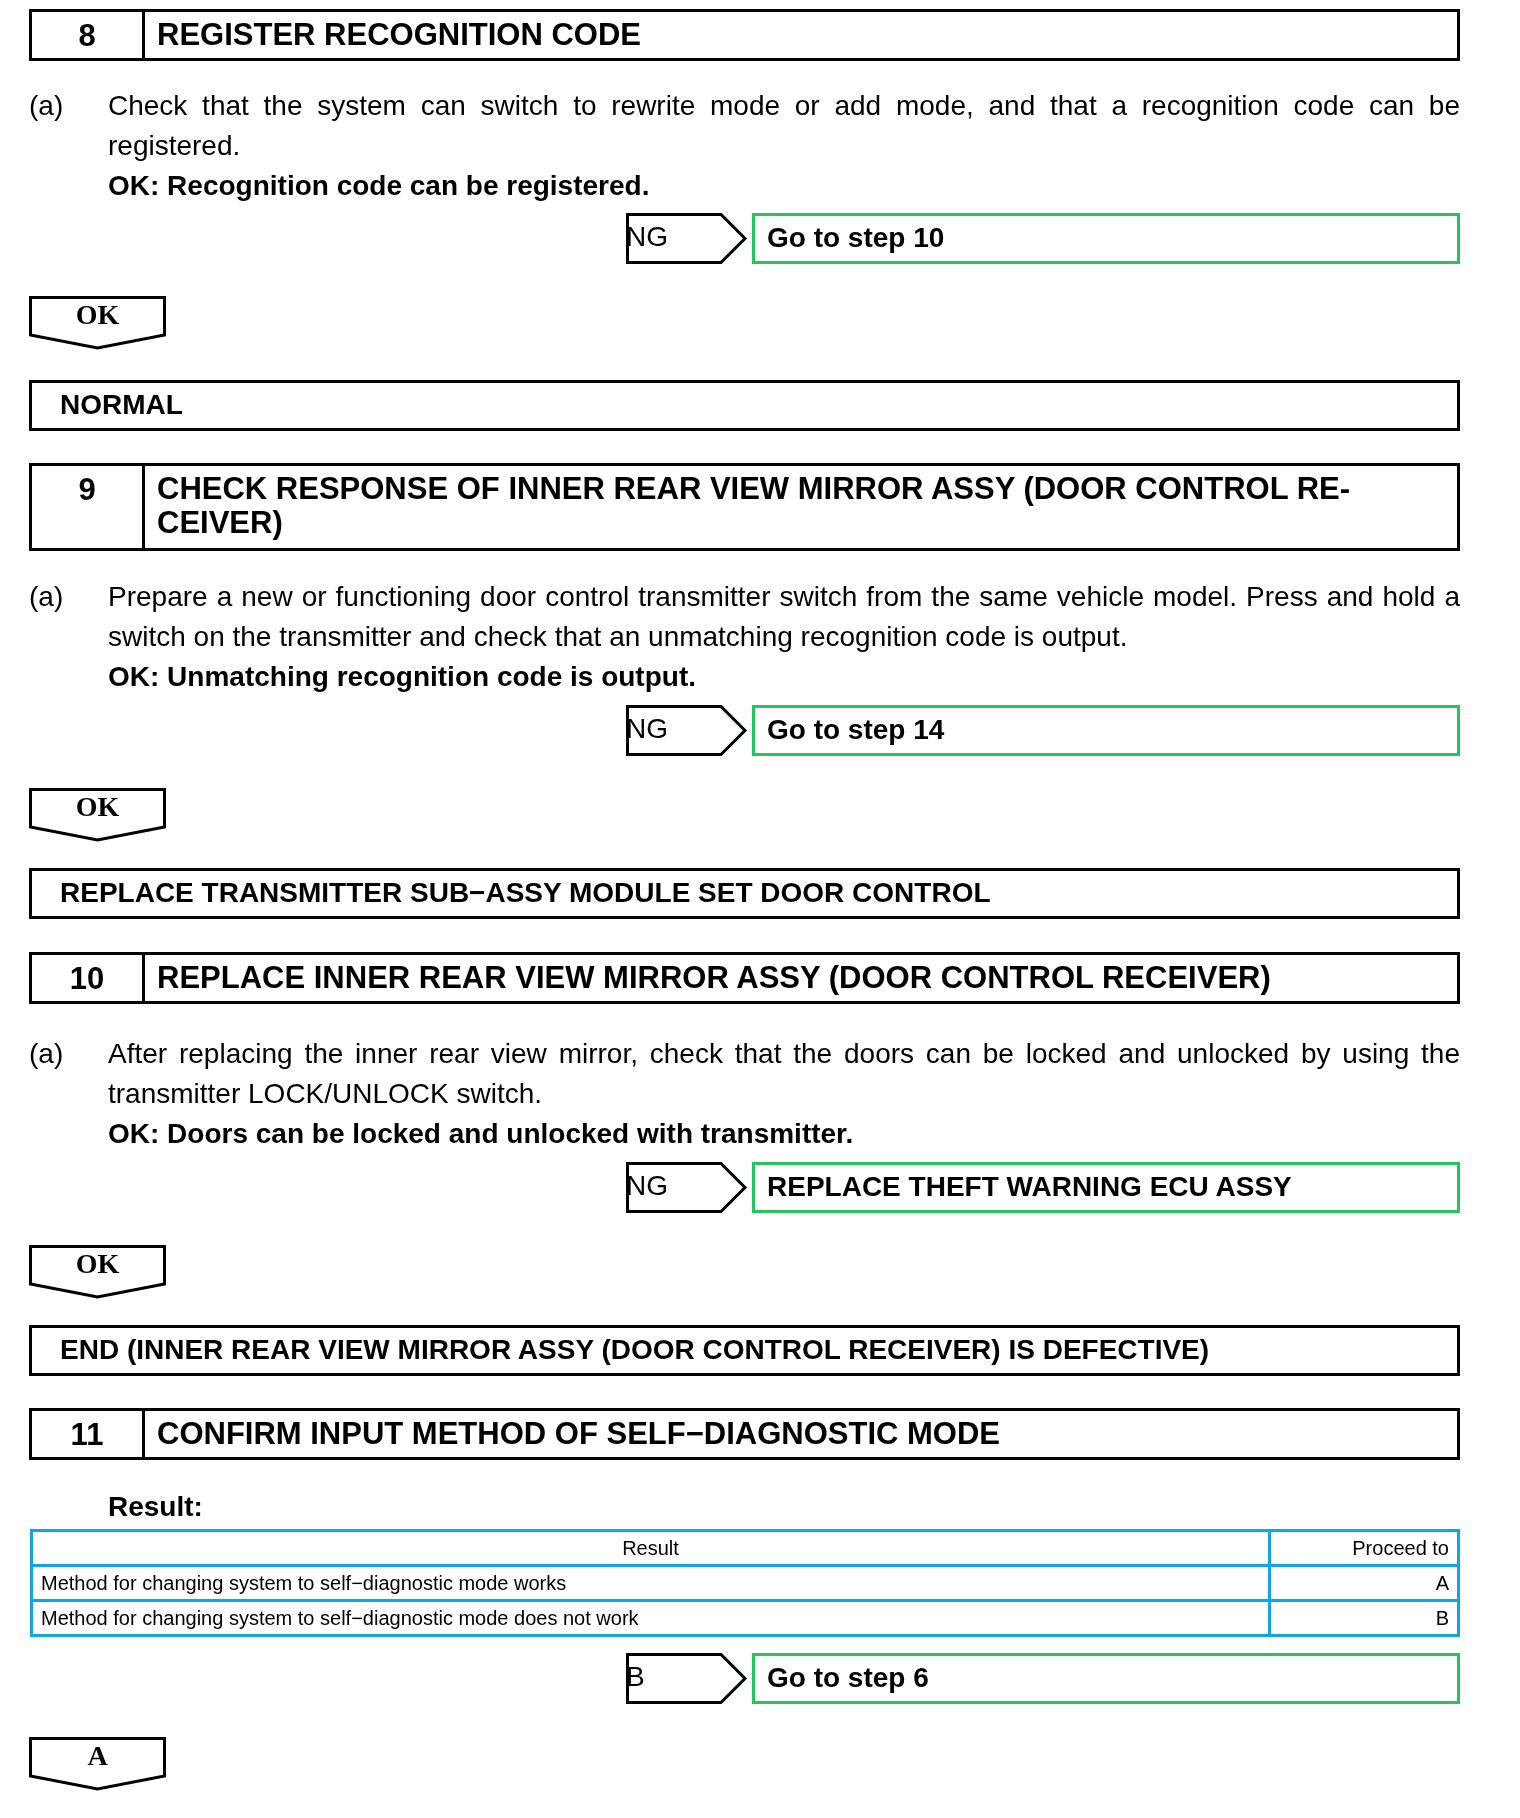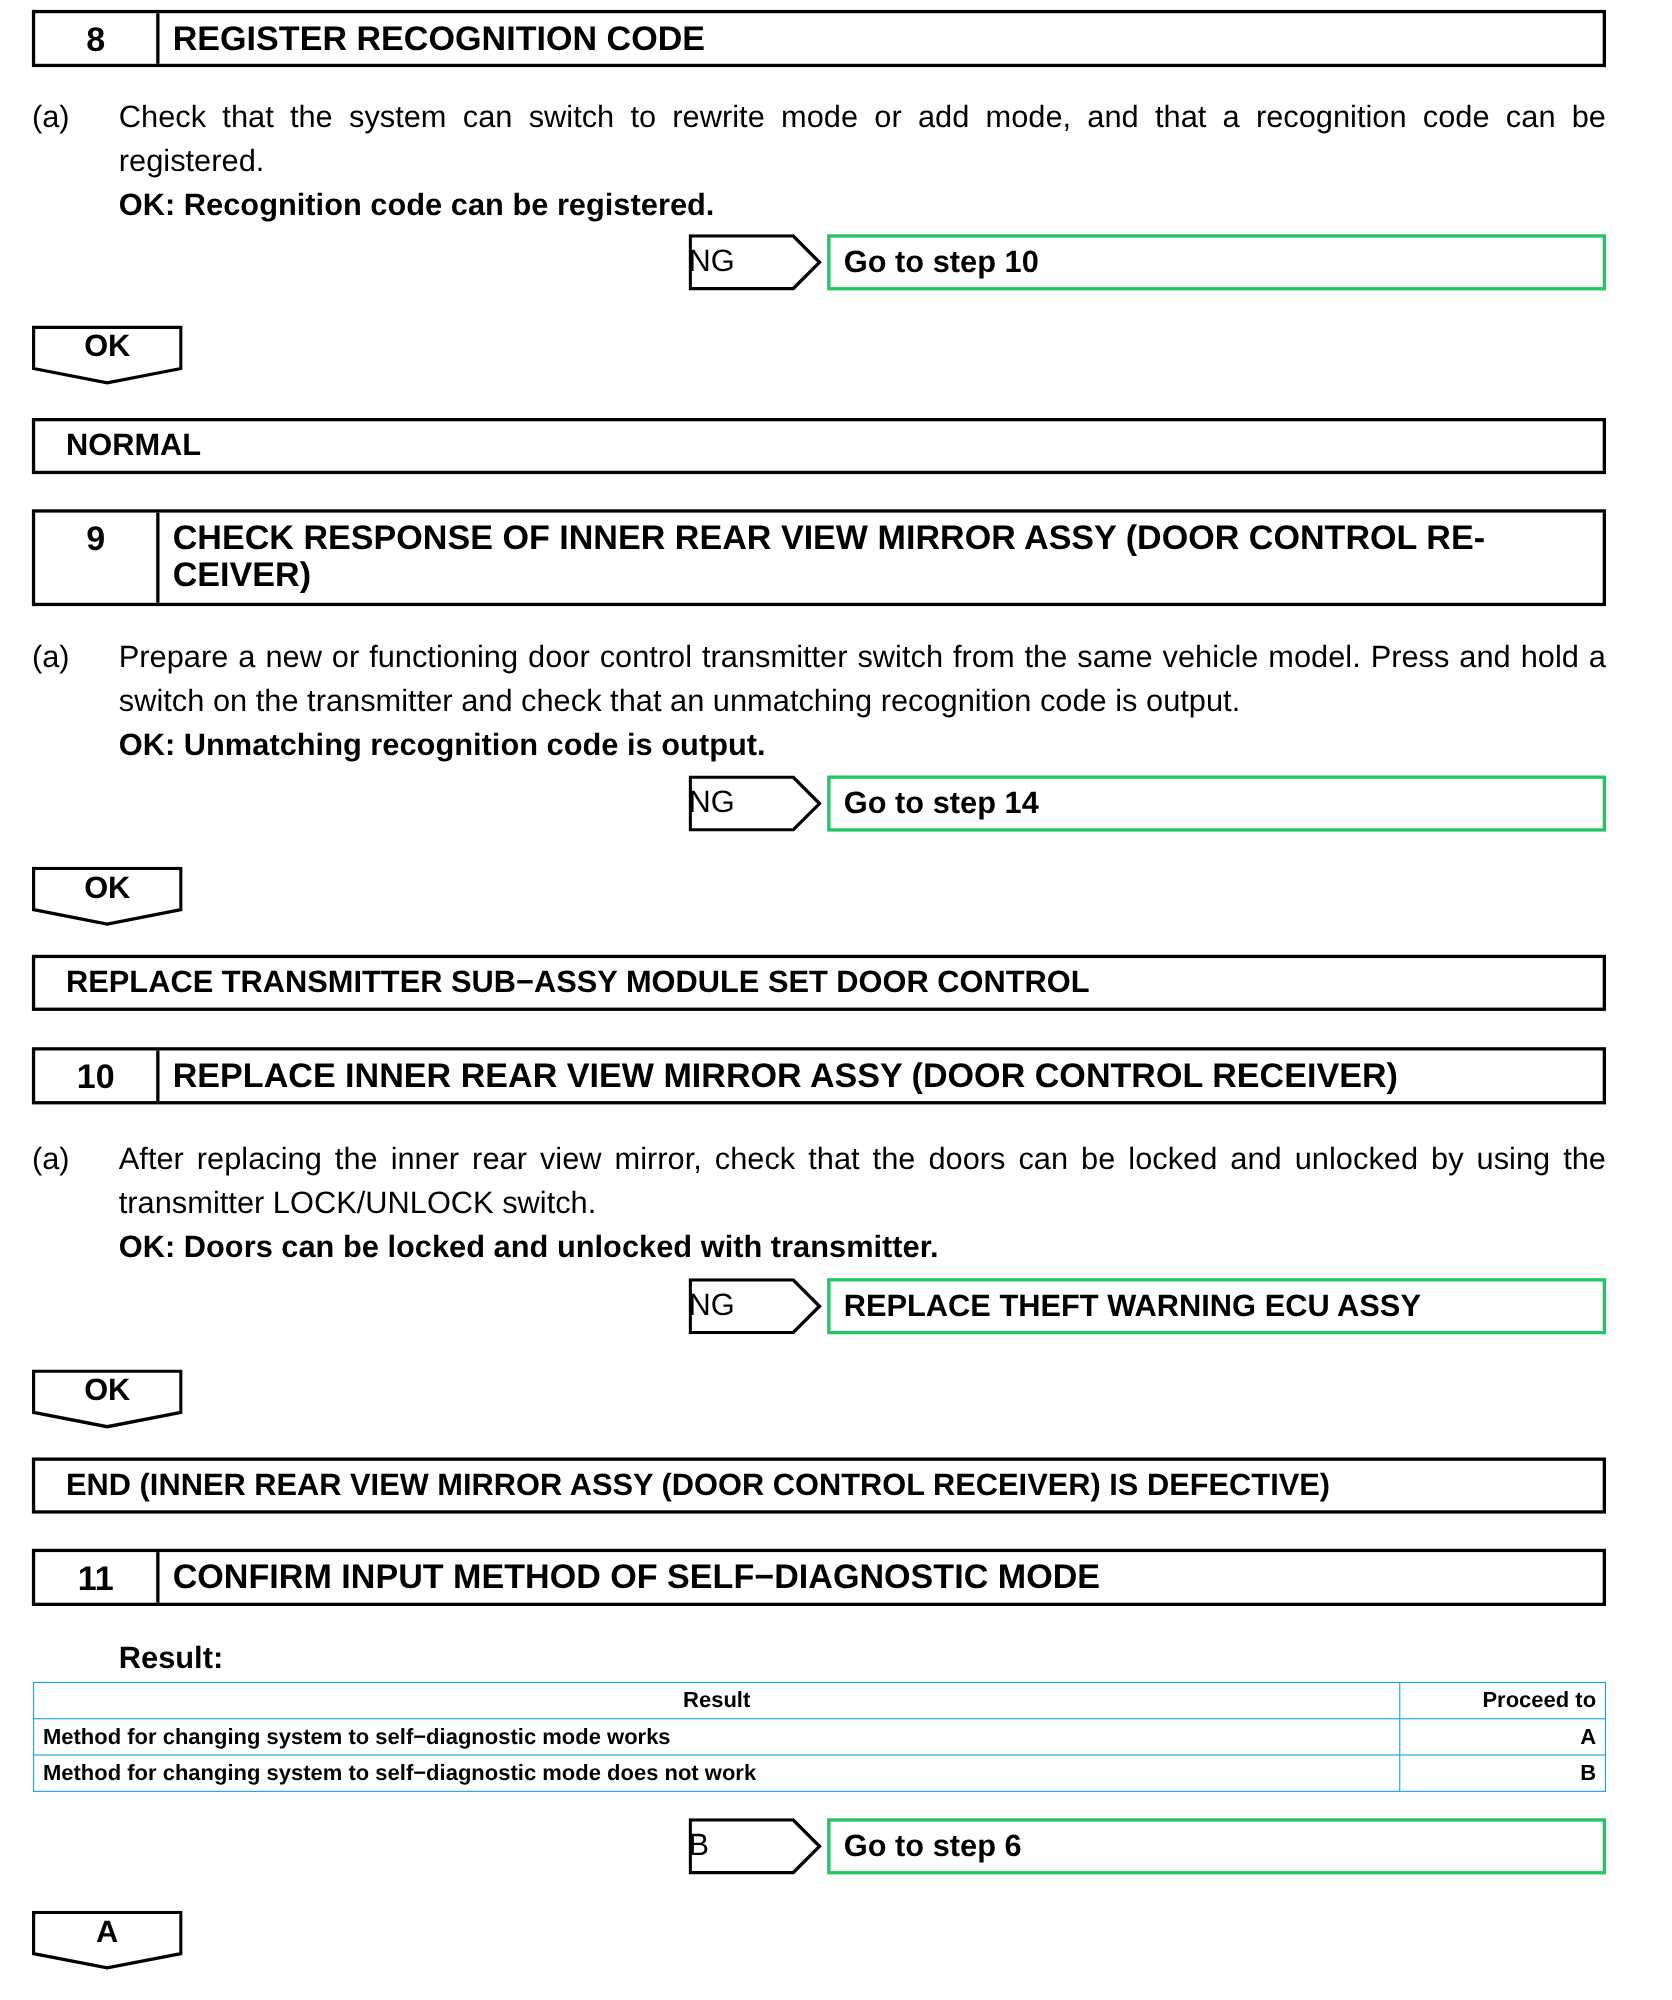--- a/index.html
+++ b/index.html
@@ -11,25 +11,25 @@
   .step .title { flex: 1; font-weight: bold; font-size: 31px; padding: 6px 12px 0 12px; line-height: 34px; box-sizing: border-box; }
   .result-box { position: absolute; left: 29px; width: 1431px; height: 51px; border: 3px solid #000; box-sizing: border-box; font-weight: bold; font-size: 28px; padding: 6px 0 0 28px; }
   .para { position: absolute; font-size: 28px; line-height: 40px; }
   .para .label { position: absolute; left: 29px; }
   .para .text { position: absolute; left: 108px; width: 1352px; text-align: justify; }
   .para .ok { font-weight: bold; }
   .ng-row { position: absolute; left: 626px; width: 834px; height: 51px; }
   .ng-row svg { position: absolute; left: 0; top: 0; }
   .ng-row .ng-label { position: absolute; left: 0; width: 100px; top: 8px; text-align: left; font-weight: normal; font-size: 28px; }
   .ng-row .target { position: absolute; left: 126px; top: 0; width: 708px; height: 51px; border: 3px solid #22c55e; box-sizing: border-box; font-weight: bold; font-size: 28px; padding: 6px 0 0 12px; }
-  .down-arrow { position: absolute; left: 29px; width: 132px; height: 52px; }
+  .down-arrow { position: absolute; left: 29px; width: 132px; height: 52px; font-family: Liberation Serif, serif; }
   .down-arrow svg { position: absolute; left: 0; top: 0; }
   .down-arrow .lbl { position: absolute; left: 0; width: 137px; top: 3px; text-align: center; font-weight: bold; font-size: 28px; }
   table.res { position: absolute; left: 30px; top: 1529px; width: 1430px; border-collapse: collapse; font-size: 20px; }
-  table.res td, table.res th { border: 1px solid #0ea5e9; height: 32px; padding: 0 8px; font-weight: bold; }
+  table.res td, table.res th { border: 3px solid #0ea5e9; height: 32px; padding: 0 8px; font-weight: normal; }
   table.res th { text-align: center; }
   table.res td.c2, table.res th.c2 { width: 170px; text-align: right; }
 </style>
 </head>
 <body>
 
 <div class="step" style="top:9px;height:52px;">
   <div class="num">8</div>
   <div class="title">REGISTER RECOGNITION CODE</div>
 </div>

